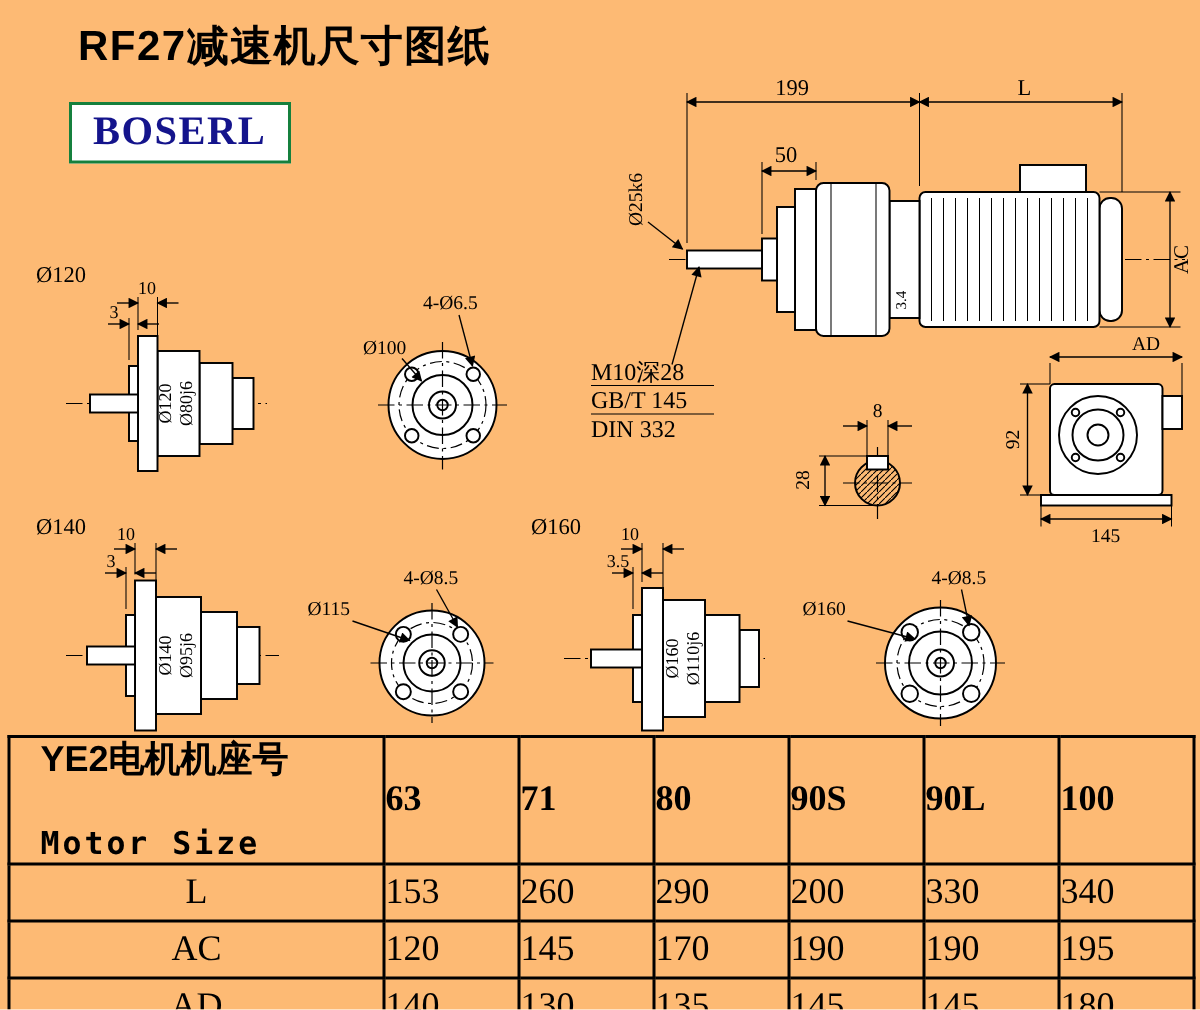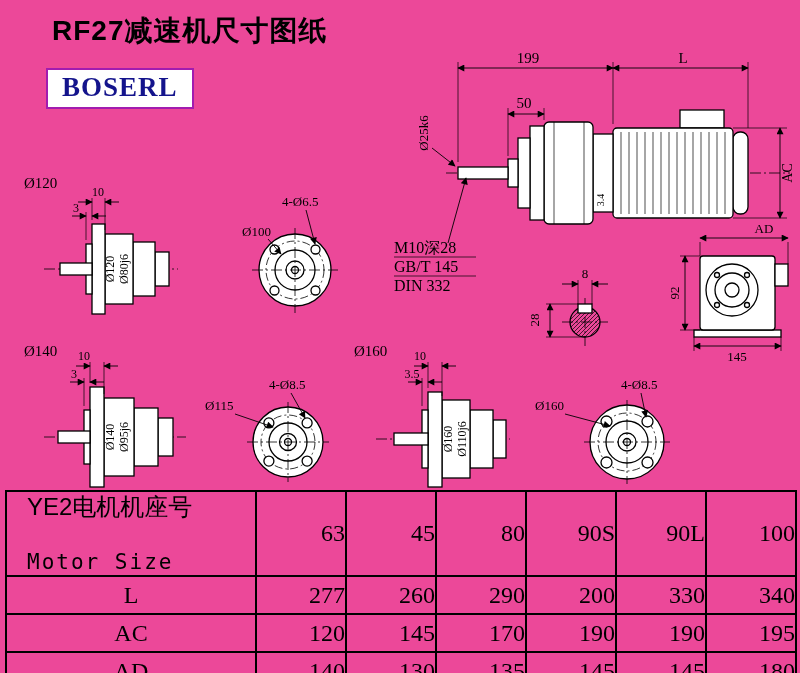--- a/index.html
+++ b/index.html
@@ -1,33 +1,33 @@
 <!DOCTYPE html>
 <html><head>
 <meta charset="utf-8">
 <style>
   * { margin:0; padding:0; box-sizing:border-box; }
   html,body { background:#fff; }
-  .page { position:relative; width:800px; height:673px; background:#ec4899; color:#000;
+  .page { position:relative; width:800px; height:673px; background:#fdba74; color:#000;
           font-family:"Liberation Sans", sans-serif; overflow:hidden; }
   .title { position:absolute; left:52px; top:12px; font-size:28px; font-weight:bold; letter-spacing:1px; }
-  .logo { position:absolute; left:46px; top:68px; border:2px solid #a21caf; background:#fff; padding:2px 14px 4px; }
+  .logo { position:absolute; left:46px; top:68px; border:2px solid #15803d; background:#fff; padding:2px 14px 4px; }
   .logo span { font-family:"Liberation Serif", serif; font-size:27px; font-weight:bold; color:#14148c; letter-spacing:1px; }
   svg.dwg { position:absolute; overflow:visible; }
   svg text { font-family:"Liberation Serif", serif; fill:#000; }
   .pt  { fill:#fff; stroke:#000; stroke-width:1.3; }
   .ln  { fill:none; stroke:#000; stroke-width:1.3; }
   .thin{ stroke:#000; stroke-width:0.7; fill:none; }
   .cl  { stroke:#000; stroke-width:0.8; stroke-dasharray:11 3 2 3; fill:none; }
   .dd  { stroke:#000; stroke-width:0.8; stroke-dasharray:8 3 2 3; fill:none; }
   .dm  { stroke:#000; stroke-width:0.9; fill:none; }
   .spec { position:absolute; left:5px; top:490px; width:790px; border-collapse:collapse; table-layout:fixed; }
-  .spec td { border:2px solid #000; text-align:right; vertical-align:middle;
+  .spec td { border:2px solid #000; text-align:left; vertical-align:middle;
              font-family:"Liberation Serif", serif; font-size:24px; }
-  .spec tr.hdr td { height:49px; }
+  .spec tr.hdr td { height:49px;font-weight:bold; }
   .spec tr.row td { height:38px; }
   .spec td.c0 { text-align:left; padding-left:20px; }
   .spec td.c0.lbl { text-align:center; padding-left:0; }
   .spec .cn { font-family:"Liberation Sans", sans-serif; font-size:24px; line-height:1.25; }
   .spec .en { font-family:"DejaVu Sans Mono", monospace; font-size:21px; letter-spacing:2px; line-height:1.2;margin-top:28px; }
 </style>
 </head>
 <body>
 
 <div class="page">
@@ -310,29 +310,29 @@
         <col style="width:90px">
         <col style="width:90px">
     </colgroup>
     <tbody>
         <tr class="hdr">
       <td class="c0">
         <div class="cn">YE2电机机座号</div>
         <div class="en">Motor Size</div>
       </td>
       <td>63</td>
-      <td>45</td>
+      <td>71</td>
       <td>80</td>
       <td>90S</td>
       <td>90L</td>
       <td>100</td>
     </tr>
     <tr class="row">
       <td class="c0 lbl">L</td>
-      <td>277</td>
+      <td>153</td>
       <td>260</td>
       <td>290</td>
       <td>200</td>
       <td>330</td>
       <td>340</td>
     </tr>
     <tr class="row">
       <td class="c0 lbl">AC</td>
       <td>120</td>
       <td>145</td>

